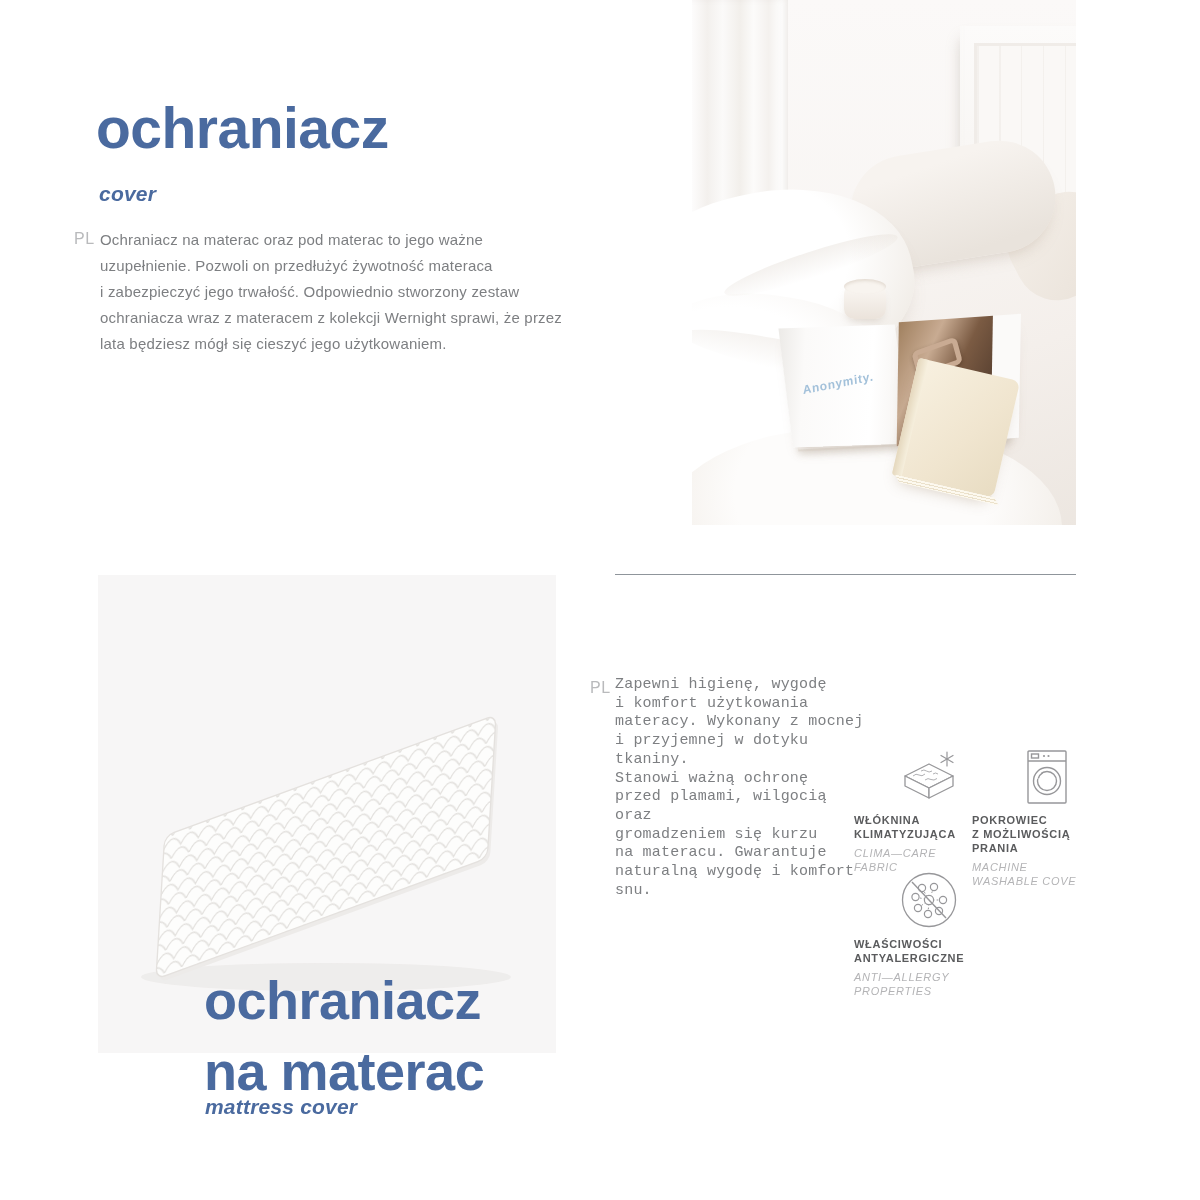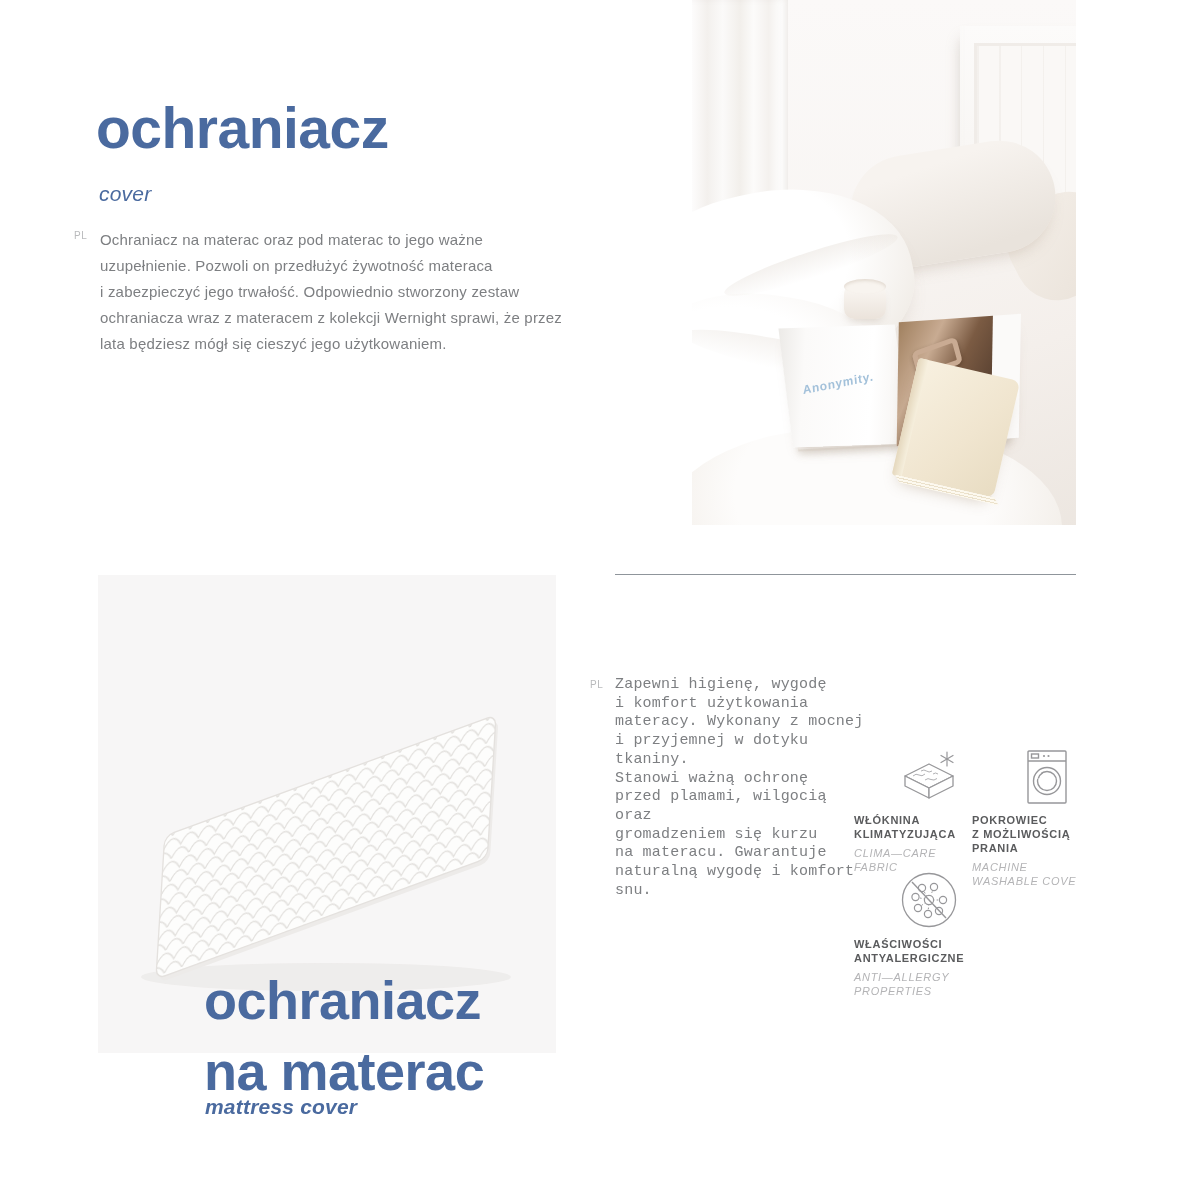--- a/index.html
+++ b/index.html
@@ -10,23 +10,23 @@
     --icon-stroke:#97979a;
   }
   html,body{margin:0;padding:0;background:#ffffff;}
   body{width:1200px;height:1200px;font-family:"Liberation Sans",sans-serif;}
   .page{position:relative;width:1076px;height:1200px;background:#ffffff;overflow:hidden;}
   .page *{box-sizing:border-box;}
 
   
   .title-xl{position:absolute;left:96px;top:98px;margin:0;font-size:57px;line-height:60px;
     font-weight:700;color:var(--blue);letter-spacing:-0.5px;}
-  .subtitle-cover{position:absolute;left:99px;top:182px;font-size:21px;font-weight:400;
+  .subtitle-cover{position:absolute;left:99px;top:182px;font-size:21px;font-weight:700;
     font-style:italic;color:var(--blue);letter-spacing:0.2px;}
-  .lang-label{position:absolute;font-size:10px;color:var(--lang-gray);letter-spacing:0.6px;}
+  .lang-label{position:absolute;font-size:16px;color:var(--lang-gray);letter-spacing:0.6px;}
   .lang-1{left:74px;top:230px;}
   .body-par{position:absolute;margin:0;font-size:15px;color:var(--body-gray);
     white-space:pre-line;letter-spacing:0.2px;}
   .par-1{left:100px;top:227px;width:520px;line-height:26px;}
 
   
   .photo{position:absolute;left:692px;top:0;width:418px;height:525px;overflow:hidden;
     background:linear-gradient(180deg,#fbf9f8 0%,#f8f5f3 55%,#f4f0ec 100%);}
   .photo > div{position:absolute;}
   .photo::after{content:"";position:absolute;right:0;top:0;width:24px;height:430px;

